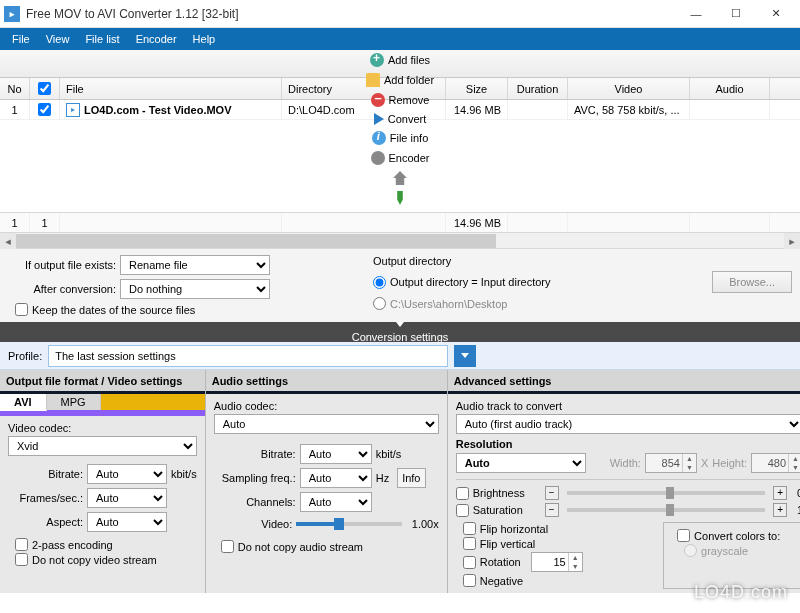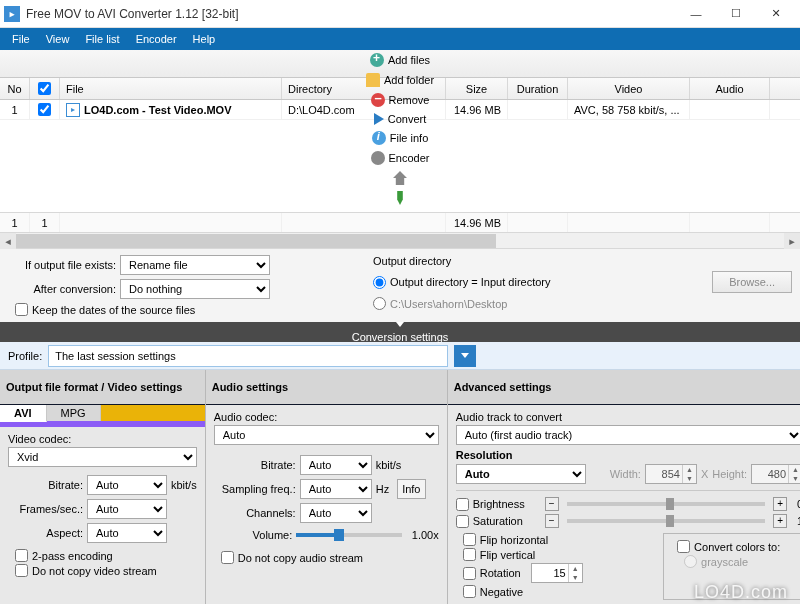--- a/index.html
+++ b/index.html
@@ -50,21 +50,21 @@
 .frow label { text-align: right; }
 select, input[type=text] { border: 1px solid #a8a8a8; background: #fff; height: 20px; padding: 0 4px; font-size: 11px; }
 .section-bar { height: 20px; background: #4a4a4a; color: #fff; display: flex; align-items: center; padding: 0 6px; gap: 4px; flex-direction: column; }
 .section-bar .tri { display:inline-block; width:0; height:0; border-top:5px solid #fff; border-left:4px solid transparent; border-right:4px solid transparent; }
 .profile-row { height: 28px; background: #e8f1fb; display: flex; align-items: center; padding: 0 8px; gap: 6px; border-bottom:1px solid #c8d8e8; }
 .profile-row .pselect { flex: 1; max-width: 400px; }
 .profile-row .dd { width: 22px; height: 22px; background: #2a7dc4; display:flex; align-items:center; justify-content:center; }
 .profile-row .dd span { display:block; width:0; height:0; border-top:5px solid #fff; border-left:4px solid transparent; border-right:4px solid transparent; }
 .settings { display: flex; background: #e8e8e8; }
 .pane { border-right: 1px solid #b8b8b8; padding: 0; }
-.pane-title { height: 35px; background: #d6d6d6; font-weight: bold; display: flex; align-items: center; padding: 0 6px; border-bottom: 1px solid #0f172a; }
+.pane-title { height: 24px; background: #d6d6d6; font-weight: bold; display: flex; align-items: center; padding: 0 6px; border-bottom: 3px solid #0f172a; }
 .pane1 { width: 228px; }
 .pane2 { width: 242px; }
 .pane3 { flex: 1; }
 .tabs { display: flex; height: 22px; background: #eab308; border-bottom: 6px solid #8b5cf6; }
 .tab { padding: 2px 14px; display:flex; align-items:center; border-right:1px solid #c8c8c8; background:#d8d8d8; }
 .tab.active { background: #fff; font-weight: bold; border-bottom:1px solid #fff; margin-bottom:-1px; }
 .pbody { padding: 6px 8px; }
 .pbody .frow label { width: 75px; }
 .chk-row { display:flex; align-items:center; gap:4px; margin: 2px 7px; }
 .vol-slider { display:inline-block; width:110px; height:4px; background:#c8c8c8; position:relative; vertical-align:middle; }
@@ -285,21 +285,21 @@
           <label style="width:82px">Sampling freq.:</label>
           <select style="width:72px"><option>Auto</option></select>
           <span>Hz</span>
         <button style="margin-left:4px;height:20px;padding:0 4px;border:1px solid #a8a8a8;background:#f4f4f4">Info</button>
       </div>
       <div class="frow">
           <label style="width:82px">Channels:</label>
           <select style="width:72px"><option>Auto</option></select>
         </div>
       <div class="frow" style="margin-top:6px">
-          <label style="width:82px">Volume:</label>
+          <label style="width:82px">Video:</label>
         <div class="vol-slider">
             <div class="vfill"></div>
             <div class="vknob"></div>
           </div>
         <span style="margin-left:6px">1.00x</span>
       </div>
       <div class="chk-row" style="margin-top:10px">
           <input type="checkbox" style="">
           <span>Do not copy audio stream</span>
         </div>

